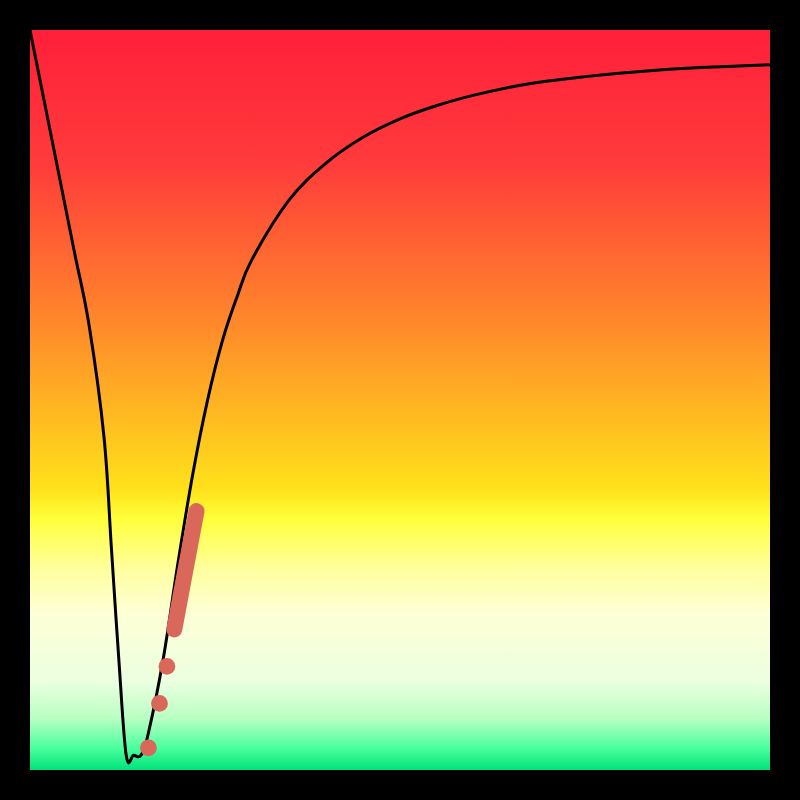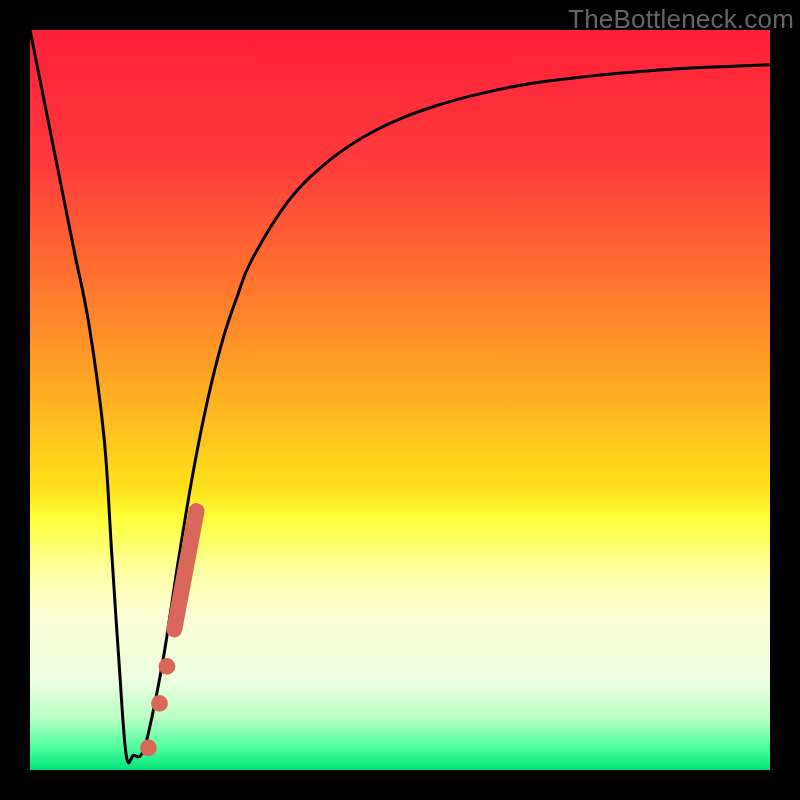--- a/index.html
+++ b/index.html
@@ -37,21 +37,20 @@
     font-family: Arial, sans-serif;
   }
   svg {
     display: block;
   }
 </style>
 </head>
 <body>
 
 <div class="frame">
-  <div class="watermark">TheBottleneck.com</div>
 
   <div class="plot-area">
     <svg id="chart-svg" width="740" height="740" viewBox="0 0 740 740">
       <defs>
         <linearGradient id="bg-grad" x1="0" y1="0" x2="0" y2="1">
             <stop offset="0.0%" stop-color="#ff1f3a"></stop>
             <stop offset="18.0%" stop-color="#ff3b3b"></stop>
             <stop offset="40.0%" stop-color="#ff8a2a"></stop>
             <stop offset="62.0%" stop-color="#ffe11a"></stop>
             <stop offset="66.0%" stop-color="#ffff3a"></stop>

